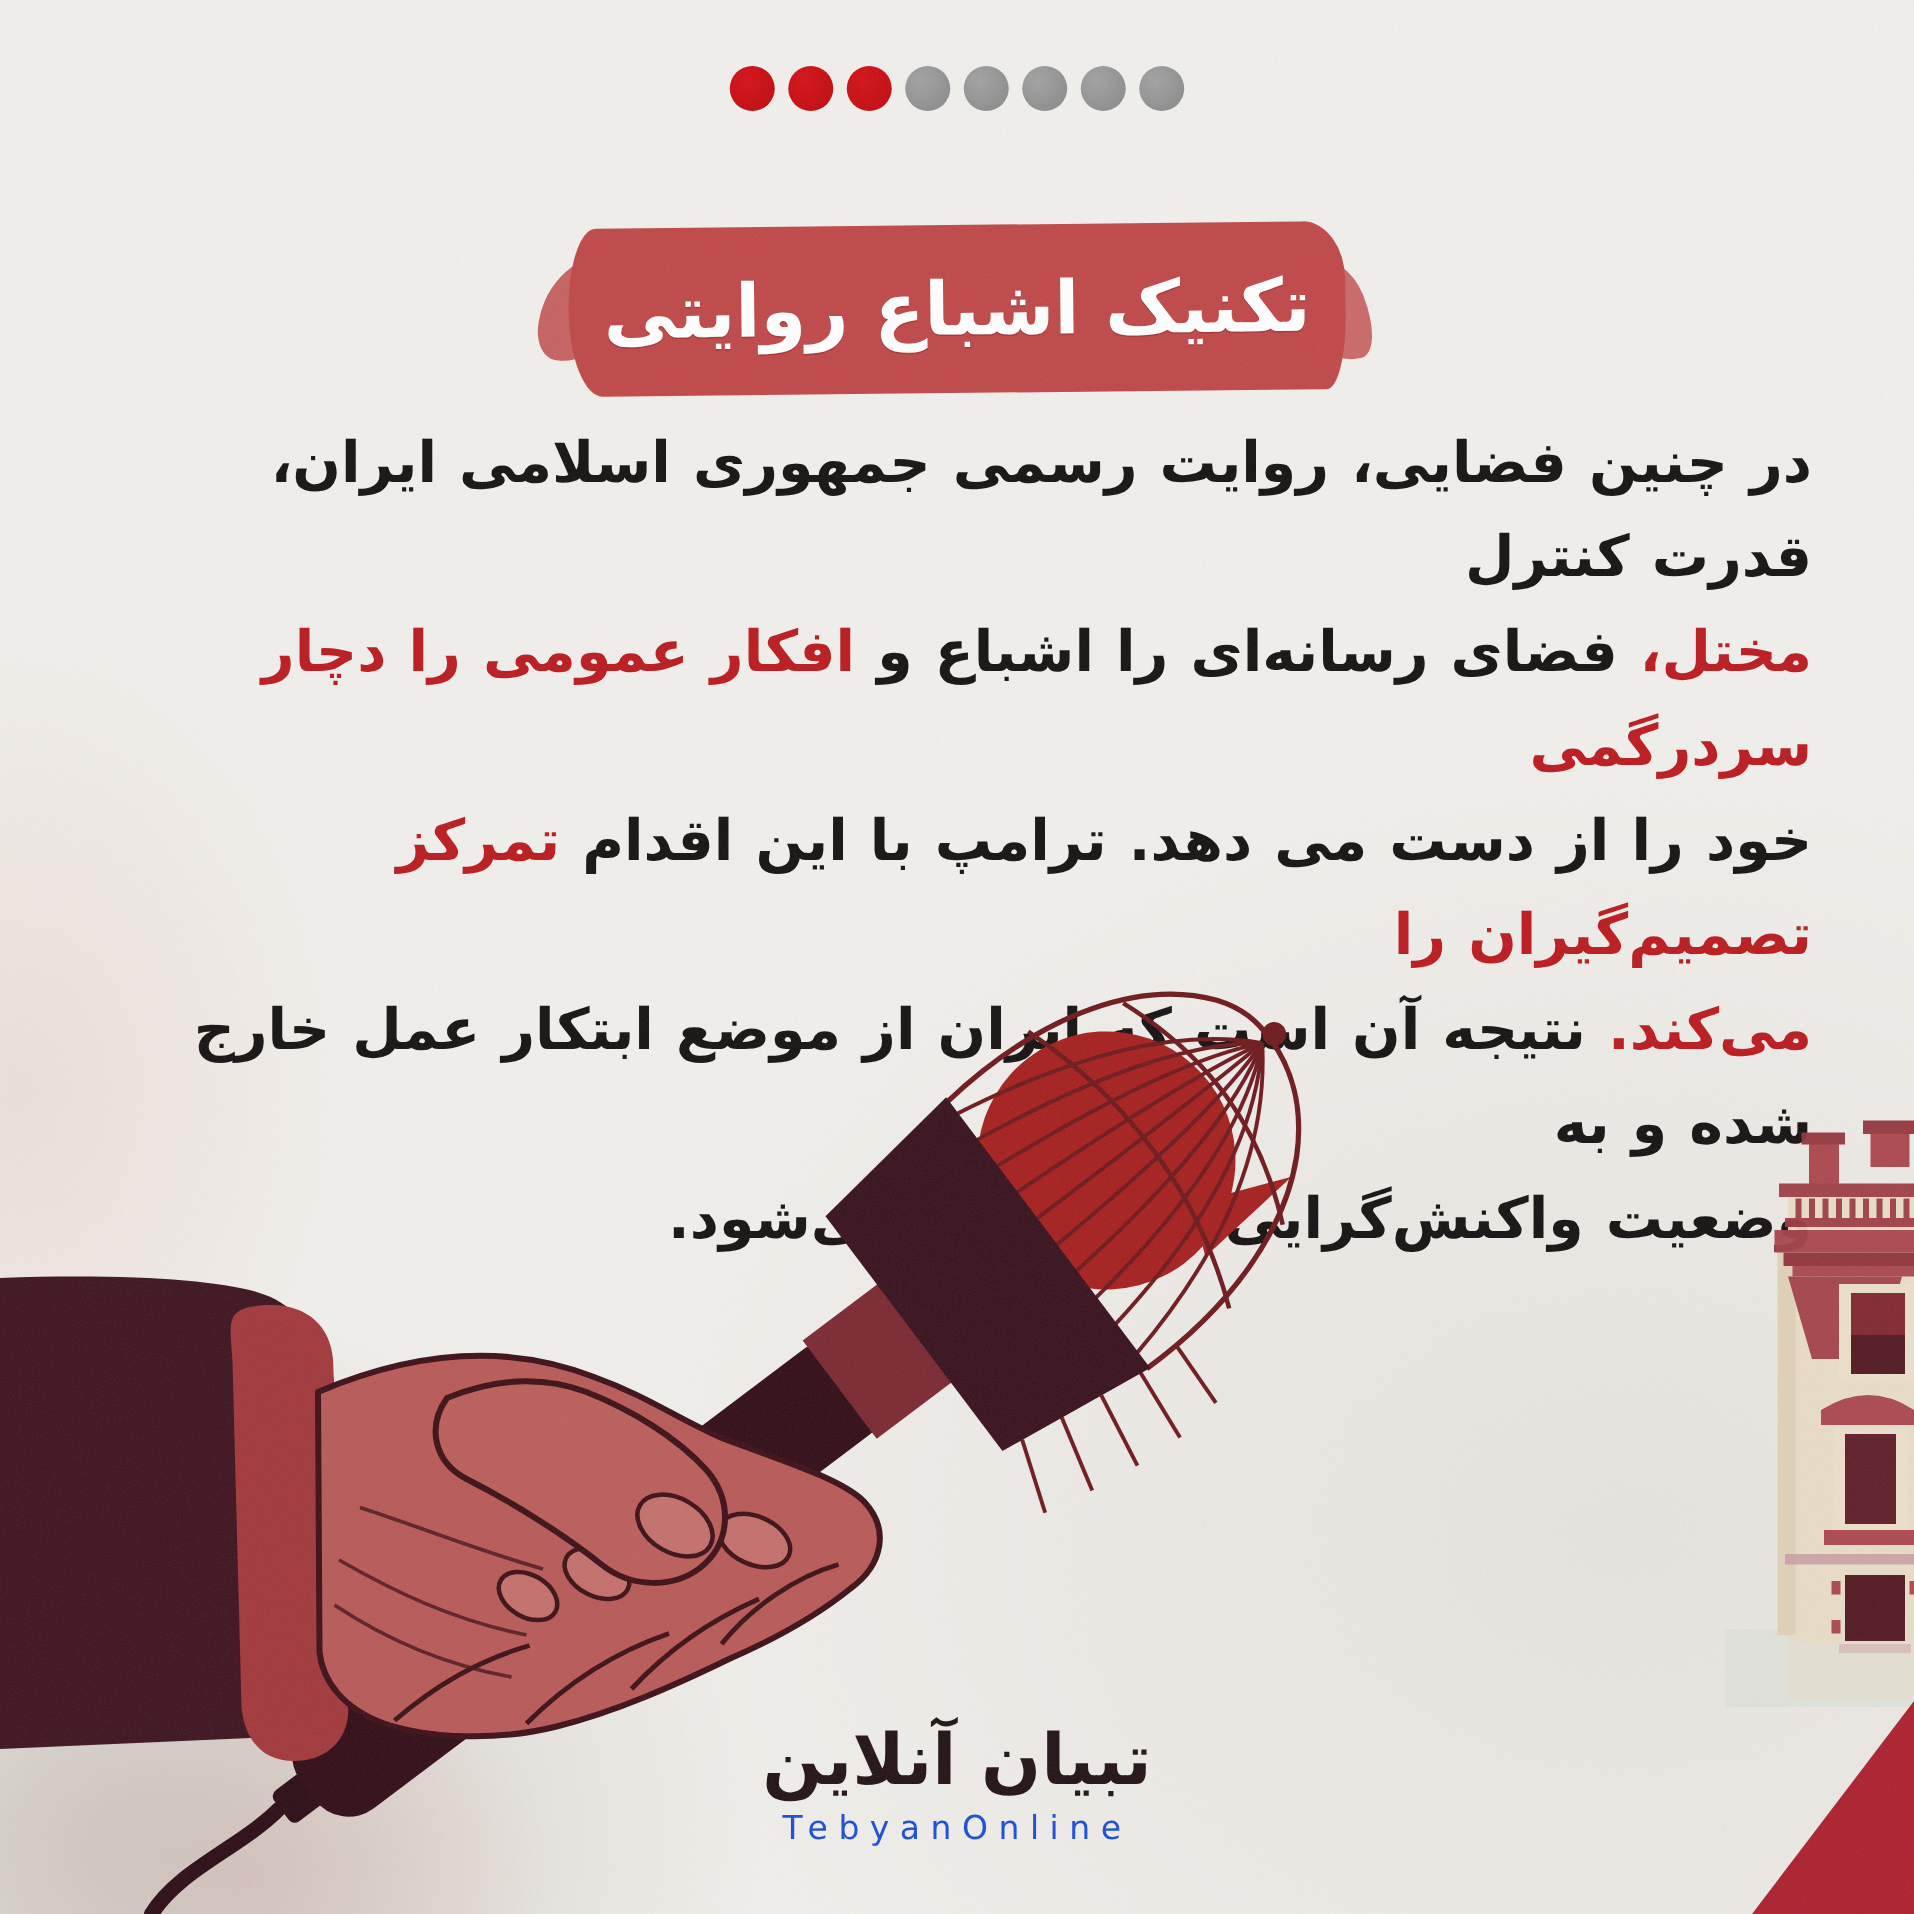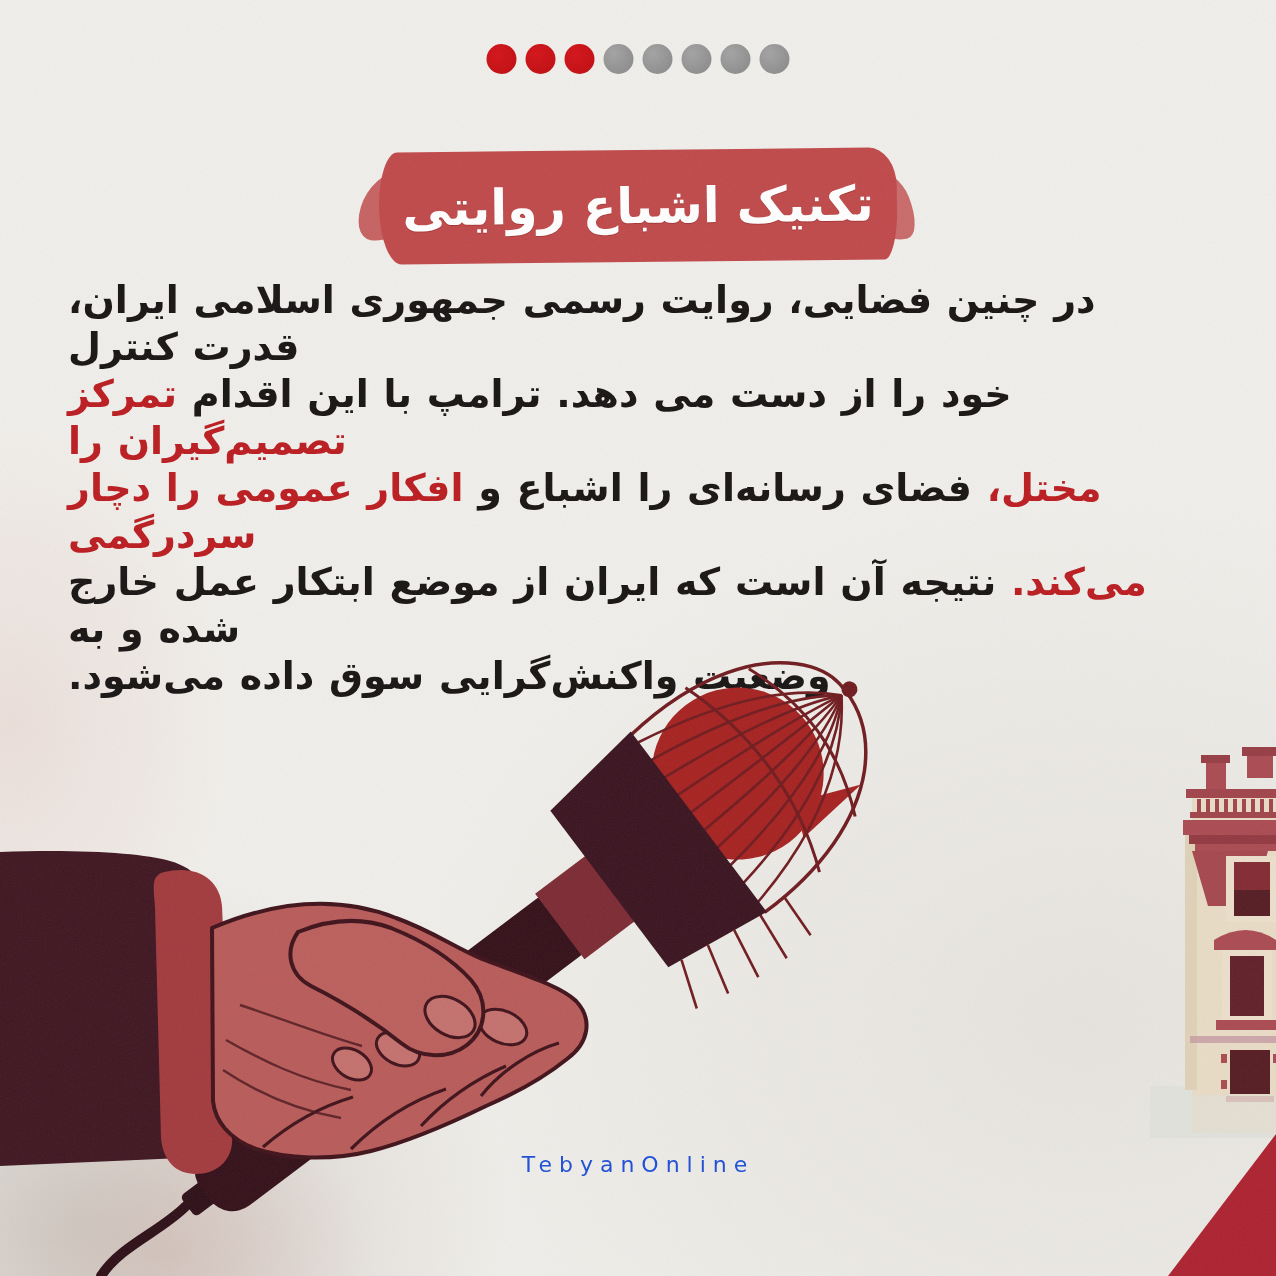--- a/index.html
+++ b/index.html
@@ -45,22 +45,22 @@
     border-radius:45% 55% 40% 60% / 55% 45% 60% 40%;
   }
   .title-text{
     color:var(--title-text);font-size:49px;font-weight:700;direction:rtl;white-space:nowrap;
     text-shadow:0 1px 0 rgba(120,20,20,.35);letter-spacing:.5px;z-index:2;
   }
 
   
   .paragraph{
     position:absolute;top:277px;left:50%;transform:translateX(-50%);
-    width:1140px;direction:rtl;text-align:left;
-    font-size:38px;font-weight:700;line-height:47px;color:var(--text-dark);
+    width:1140px;direction:rtl;text-align:right;
+    font-size:38px;font-weight:700;line-height:63px;color:var(--text-dark);
     word-spacing:1.5px;
   }
   .seg-red{color:var(--text-red);}
 
   
   .illustration{position:absolute;inset:0;width:1276px;height:1276px;}
 
   
   .logo{position:absolute;top:1146px;left:50%;transform:translateX(-50%);text-align:center;color:var(--logo-color);}
   .logo-fa{font-size:47px;font-weight:700;direction:rtl;white-space:nowrap;letter-spacing:-1px;}
@@ -82,22 +82,22 @@
   <div class="dot inactive"></div>
   <div class="dot inactive"></div>
 </div>
 
 <div class="title-band">
   <div class="title-text">تکنیک اشباع روایتی</div>
 </div>
 
 <div class="paragraph">
   <div><span class="seg-dark">در چنین فضایی، روایت رسمی جمهوری اسلامی ایران، قدرت کنترل</span></div>
+  <div><span class="seg-red">مختل،</span><span class="seg-dark"> فضای رسانه‌ای را اشباع و </span><span class="seg-red">افکار عمومی را دچار سردرگمی</span></div>
   <div><span class="seg-dark">خود را از دست می دهد. ترامپ با این اقدام </span><span class="seg-red">تمرکز تصمیم‌گیران را</span></div>
-  <div><span class="seg-red">مختل،</span><span class="seg-dark"> فضای رسانه‌ای را اشباع و </span><span class="seg-red">افکار عمومی را دچار سردرگمی</span></div>
   <div><span class="seg-red">می‌کند.</span><span class="seg-dark"> نتیجه آن است که ایران از موضع ابتکار عمل خارج شده و به</span></div>
   <div><span class="seg-dark">وضعیت واکنش‌گرایی سوق داده می‌شود.</span></div>
 </div>
 
 <svg class="illustration" viewBox="0 0 1276 1276">
 
   <g opacity=".95">
     <rect x="1150" y="1086" width="126" height="52" fill="#dcded7" opacity=".7"></rect>
     <rect x="1192" y="795" width="84" height="300" fill="#e9dcc5"></rect>
     <rect x="1185" y="828" width="12" height="262" fill="#e0d0b6"></rect>
@@ -199,20 +199,21 @@
       <ellipse cx="503" cy="1027" rx="25" ry="16" transform="rotate(24 503 1027)"></ellipse>
       <ellipse cx="398" cy="1049" rx="23" ry="15" transform="rotate(27 398 1049)"></ellipse>
       <ellipse cx="352" cy="1064" rx="21" ry="14" transform="rotate(30 352 1064)"></ellipse>
     </g>
     <path d="M298,932 C 330,919 361,917 391,928 C 421,940 451,958 471,980 C 489,1001 487,1029 467,1045 C 449,1059 421,1059 401,1043 C 376,1023 341,1001 311,986 C 290,975 284,952 298,932 Z" fill="#bb5f5c" stroke="#40121a" stroke-width="4"></path>
     <ellipse cx="450" cy="1017" rx="27" ry="18" transform="rotate(30 450 1017)" fill="#c4706d" stroke="#40121a" stroke-width="3"></ellipse>
   </g>
 </svg>
 
 <div class="logo">
+  <div class="logo-fa">تبیان آنلاین</div>
   <div class="logo-en">TebyanOnline</div>
 </div>
 
 <svg class="grain">
   <filter id="grainFilter">
     <feTurbulence type="fractalNoise" baseFrequency="0.8" numOctaves="2" stitchTiles="stitch"></feTurbulence>
     <feColorMatrix type="saturate" values="0"></feColorMatrix>
     <feComponentTransfer>
         <feFuncA type="linear" slope="0.16" intercept="0"></feFuncA>
       </feComponentTransfer>

